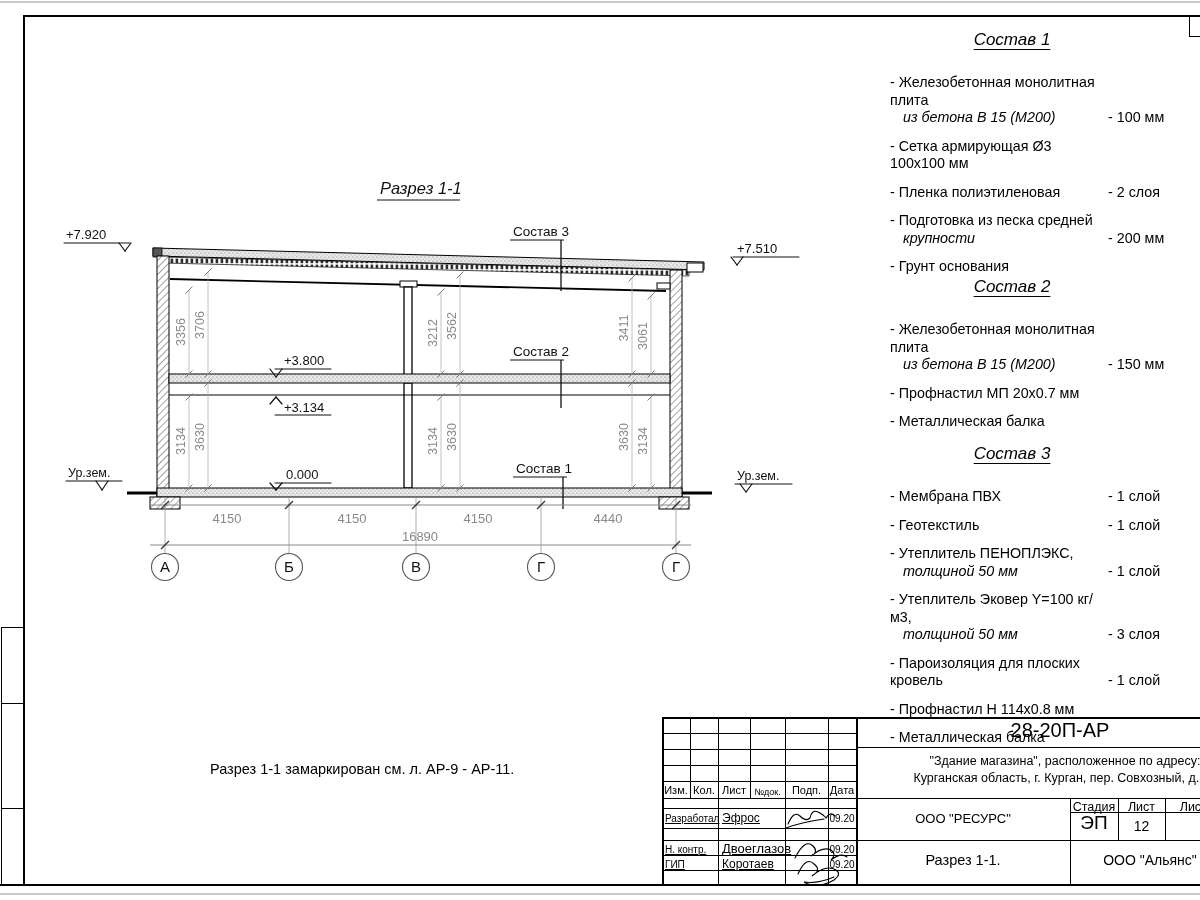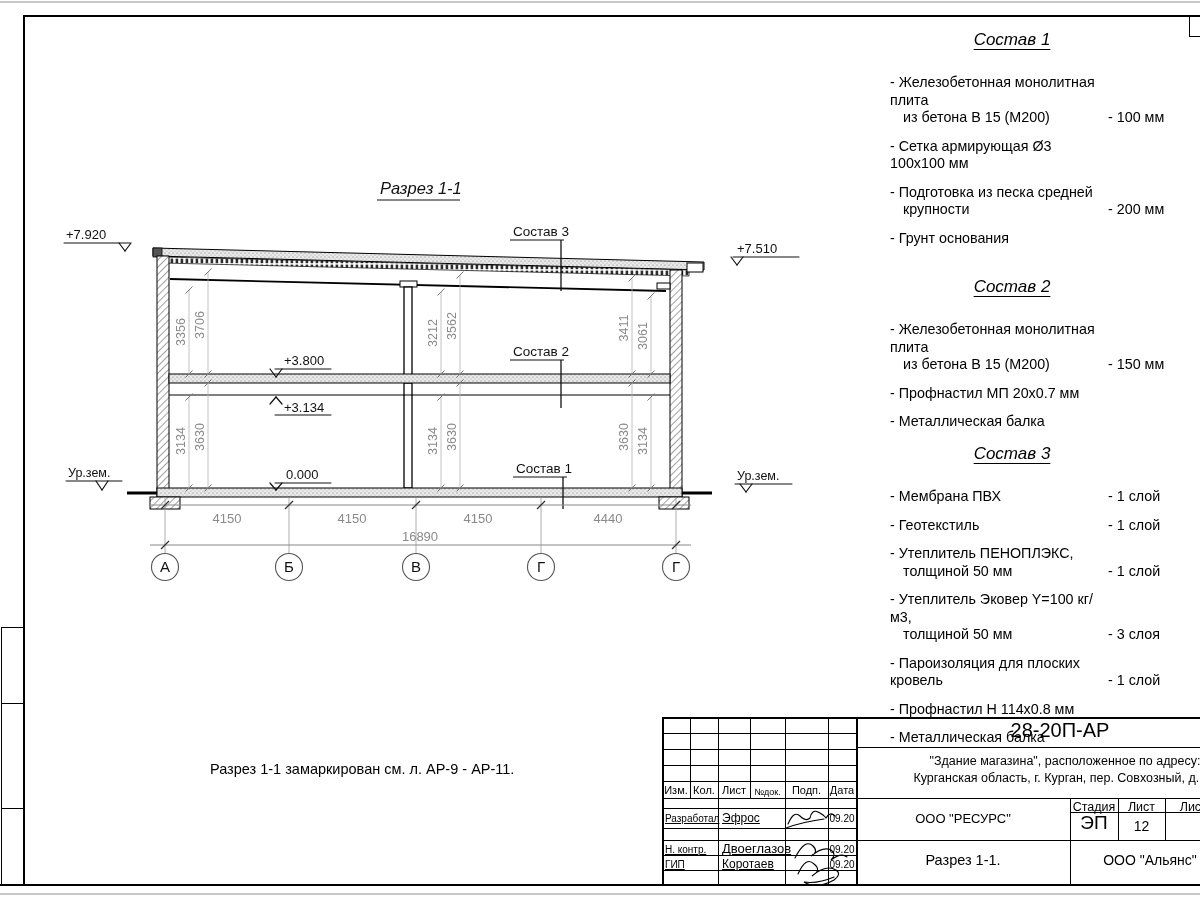--- a/index.html
+++ b/index.html
@@ -10,21 +10,21 @@
   .hl,.vl,.hl2,.vl2,.glin{position:absolute;background:#000;}
   .hl{height:1px;} .vl{width:1px;}
   .hl2{height:2px;} .vl2{width:2px;}
   .edge{position:absolute;background:#c8c8c8;}
   
   .spec{position:absolute;left:845px;width:334px;}
   .spec-title{font-size:17px;font-style:italic;text-align:center;
               text-decoration:underline;text-underline-offset:4px;margin-bottom:24px;}
   .item{display:flex;align-items:flex-end;margin-bottom:11px;font-size:14.3px;line-height:17.5px;}
   .itxt{width:252px;margin-left:45px;}
-  .l2{padding-left:13px;}
+  .l2{padding-left:13px;font-style:italic;}
   .ival{width:82px;white-space:nowrap;}
   
   .tbt{position:absolute;font-size:12px;line-height:14px;text-align:center;}
   .tbl{position:absolute;font-size:10.5px;line-height:14px;text-align:left;text-decoration:underline;}
   .note{position:absolute;left:210px;top:761px;font-size:14.5px;}
   svg text{font-family:"Liberation Sans", sans-serif;}
 </style>
 </head>
 <body>
 
@@ -253,20 +253,26 @@
         <div class="ival">- 100 мм</div>
       </div>
     <div class="item">
         <div class="itxt">
           <div class="l1">- Сетка армирующая Ø3 100х100 мм</div>
         </div>
         <div class="ival"></div>
       </div>
     <div class="item">
         <div class="itxt">
+          <div class="l1">- Пленка полиэтиленовая</div>
+        </div>
+        <div class="ival">-  2 слоя</div>
+      </div>
+    <div class="item">
+        <div class="itxt">
           <div class="l1">- Подготовка из песка средней</div>
           <div class="l2">крупности</div>
         </div>
         <div class="ival">- 200 мм</div>
       </div>
     <div class="item">
         <div class="itxt">
           <div class="l1">- Грунт основания</div>
         </div>
         <div class="ival"></div>

